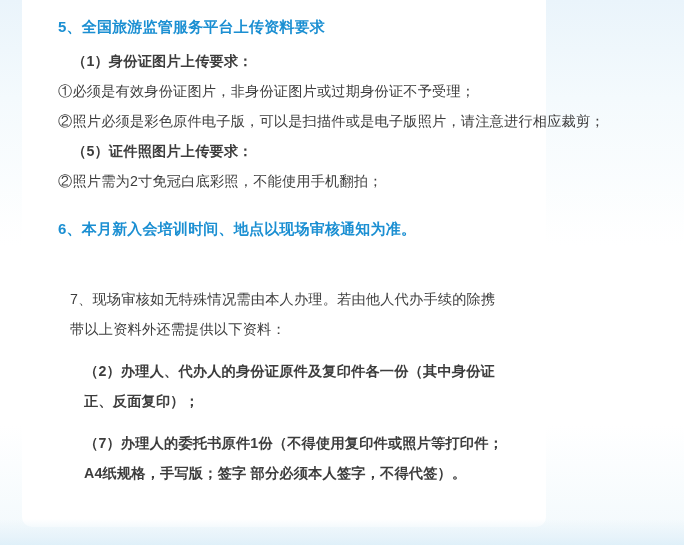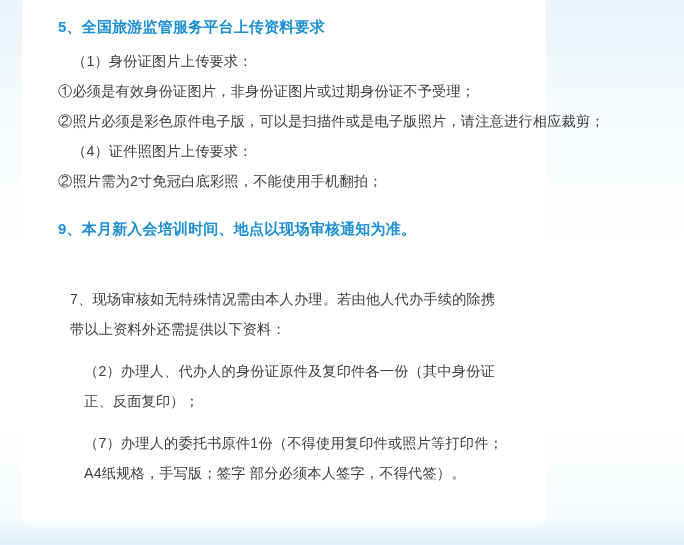--- a/index.html
+++ b/index.html
@@ -64,20 +64,21 @@
   .line {
     color: #3d3d3d;
     font-size: 14.2px;
     line-height: 30px;
     margin: 0;
     letter-spacing: 0.2px;
     white-space: nowrap;
   }
   .indent {
     padding-left: 14px;
+    font-weight: bold;
   }
   .accent {
     color: #1b8fd2;
     font-weight: bold;
   }
   .gap-md { height: 20px; }
   .para {
     color: #3d3d3d;
     font-size: 14.2px;
     line-height: 30px;
@@ -100,26 +101,26 @@
   <div class="panel"></div>
   <div class="inner">
     <div class="content">
 
       <h2 class="heading">5、全国旅游监管服务平台上传资料要求</h2>
 
       <p class="line indent">（1）身份证图片上传要求：</p>
       <p class="line">①必须是有效身份证图片，非身份证图片或过期身份证不予受理；</p>
       <p class="line">②照片必须是彩色原件电子版，可以是扫描件或是电子版照片，请注意进行相应裁剪；</p>
 
-      <p class="line indent">（4）证件照图片上传要求：</p>
+      <p class="line indent">（5）证件照图片上传要求：</p>
       <p class="line">②照片需为2寸免冠白底彩照，不能使用手机翻拍；</p>
 
       <div class="gap-md"></div>
 
-      <h2 class="heading-2">9、本月新入会培训时间、地点以现场审核通知为准。</h2>
+      <h2 class="heading-2">6、本月新入会培训时间、地点以现场审核通知为准。</h2>
 
       <div class="gap-md"></div>
 
       <p class="para">7、现场审核如无特殊情况需由本人办理。若由他人代办手续的除携带以上资料外还需提供以下资料：</p>
       <p class="para indent">（2）办理人、代办人的身份证原件及复印件各一份（其中身份证正、反面复印）；</p>
       <p class="para indent">（7）办理人的委托书原件1份（不得使用复印件或照片等打印件；A4纸规格，手写版；签字 部分必须本人签字，不得代签）。</p>
 
     </div>
   </div>
   <div class="bottom-fade"></div>

